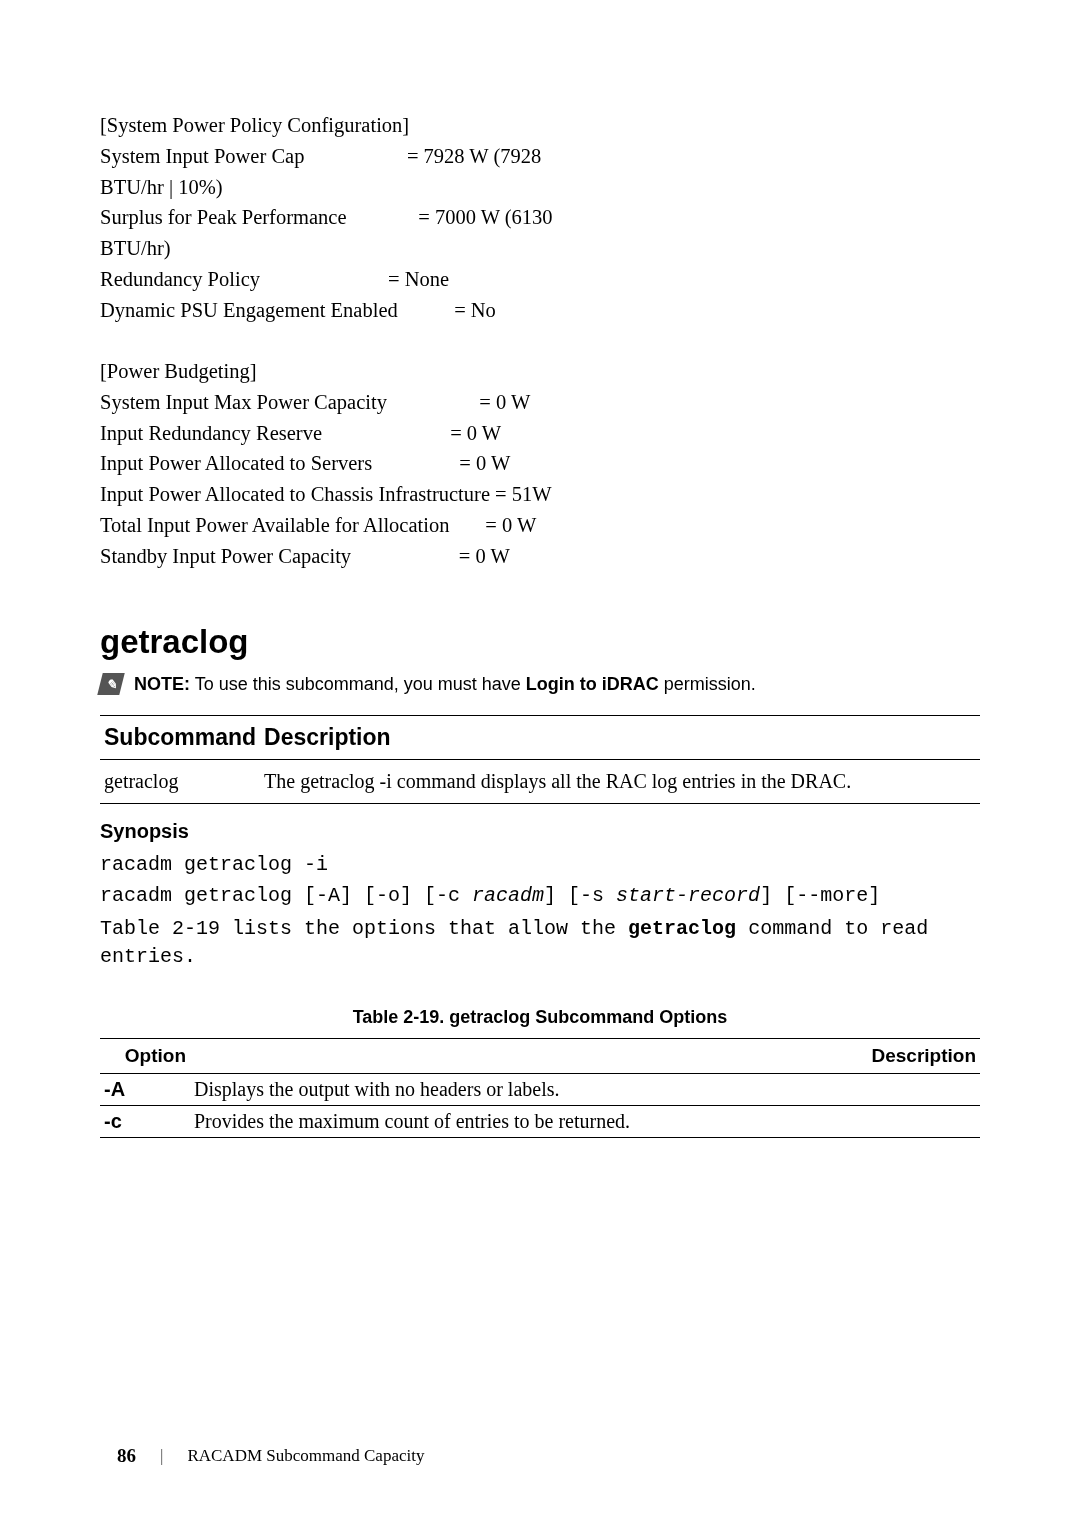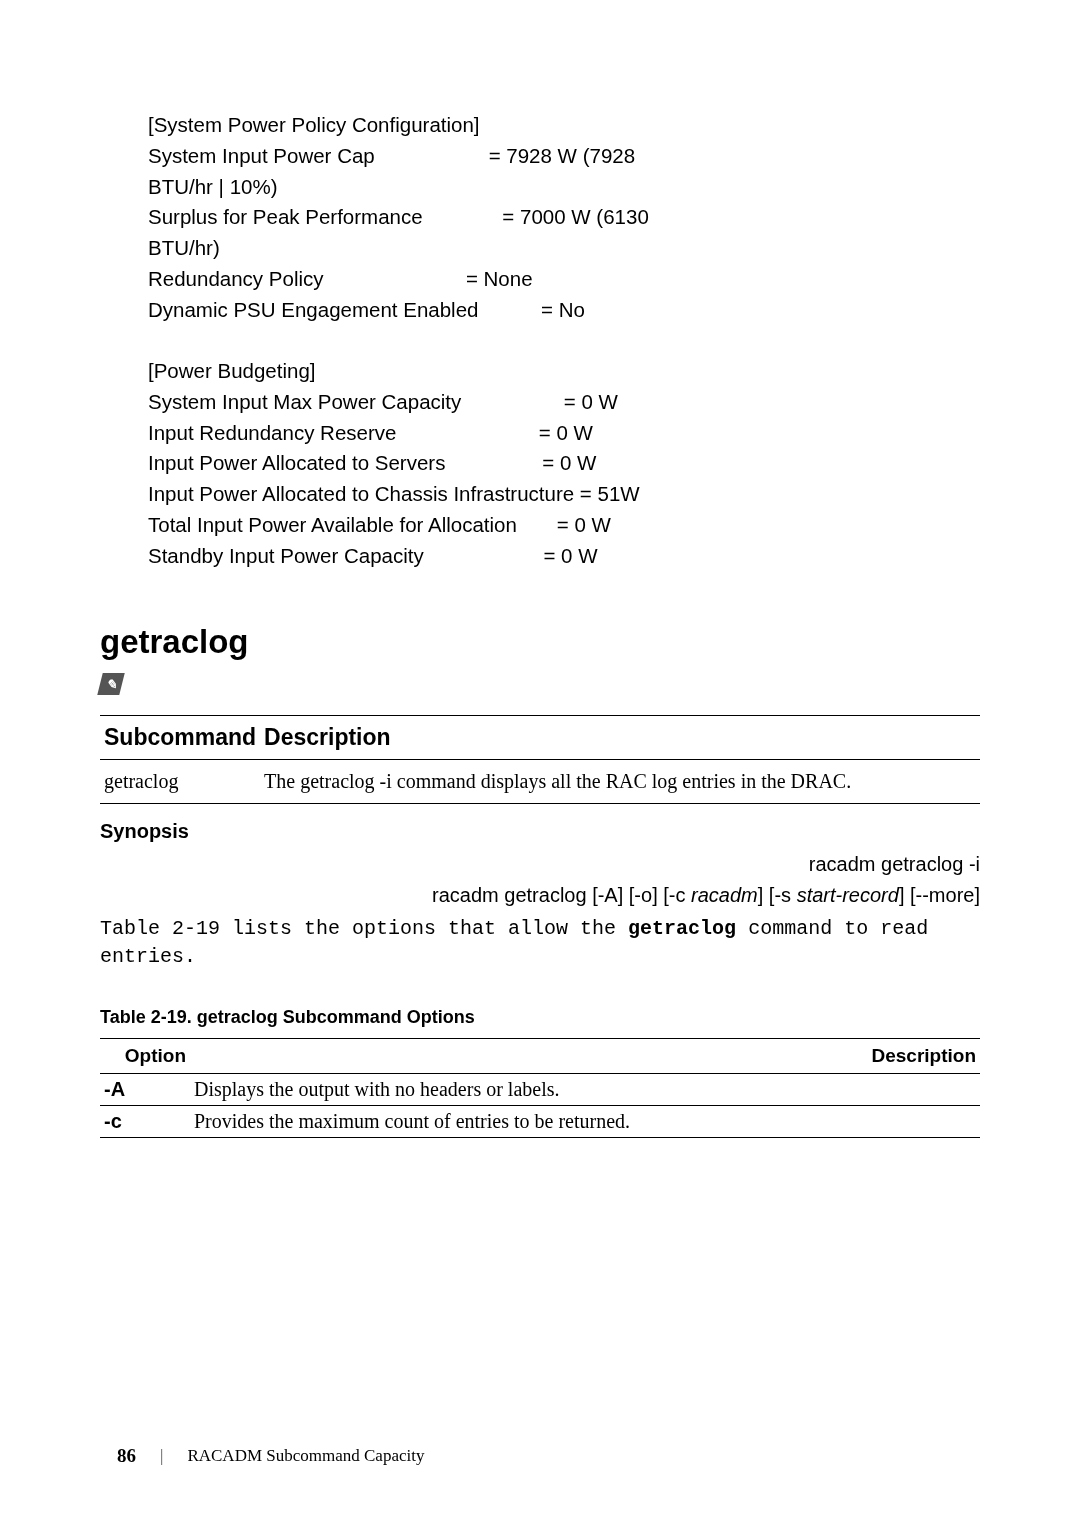--- a/index.html
+++ b/index.html
@@ -10,25 +10,24 @@
     body {
       background: #ffffff;
       width: 1080px;
       height: 1529px;
       font-family: Georgia, 'Times New Roman', serif;
       color: #000;
       padding: 110px 100px 60px 100px;
       position: relative;
     }
     .mono {
-      font-family: Liberation Sans, sans-serif;
+      font-family: Liberation Serif, serif;
       font-size: 20.5px;
       line-height: 1.5;
       white-space: pre;
-      margin-left: 48px;
     }
     h1.section-title {
       font-family: Arial, Helvetica, sans-serif;
       font-weight: bold;
       font-size: 33px;
       margin-top: 52px;
       margin-bottom: 12px;
     }
     .note-row {
       display: flex;
@@ -83,38 +82,38 @@
     }
     .col-sub { width: 150px; }
     .synopsis-h {
       font-family: Arial, Helvetica, sans-serif;
       font-weight: bold;
       font-size: 20px;
       margin-top: 8px;
       margin-bottom: 10px;
     }
     .syn-line {
-      font-family: Liberation Sans, sans-serif;
+      font-family: Liberation Mono, monospace;
       font-size: 20px;
       margin-bottom: 8px;
-      text-align: right;
     }
     .syn-line .ital { font-style: italic; }
     .body-text {
       font-family: Liberation Mono, monospace;
       font-size: 20px;
       margin-top: 6px;
       line-height: 1.4;
     }
     .table-caption {
       font-family: Arial, Helvetica, sans-serif;
       font-weight: bold;
       font-size: 18px;
       margin-top: 36px;
       margin-bottom: 10px;
+      text-align: center;
     }
     table.opt-table {
       width: 100%;
       border-collapse: collapse;
     }
     table.opt-table th {
       font-family: Arial, Helvetica, sans-serif;
       font-weight: bold;
       font-size: 19px;
       text-align: right;
@@ -171,20 +170,23 @@
 Input Power Allocated to Chassis Infrastructure = 51W
 Total Input Power Available for Allocation       = 0 W
 Standby Input Power Capacity                     = 0 W</pre>
 
 <h1 class="section-title">getraclog</h1>
 
 <div class="note-row">
   <span class="note-icon">
       <span class="note-icon-inner">✎</span>
     </span>
+  <span>
+    <span class="note-label">NOTE:</span><span> To use this subcommand, you must have </span><span class="note-label">Login to iDRAC</span><span> permission.</span>
+  </span>
 </div>
 
 <table class="sub-table">
   <thead>
     <tr>
       <th class="col-sub">Subcommand</th>
       <th>Description</th>
     </tr>
   </thead>
   <tbody>

